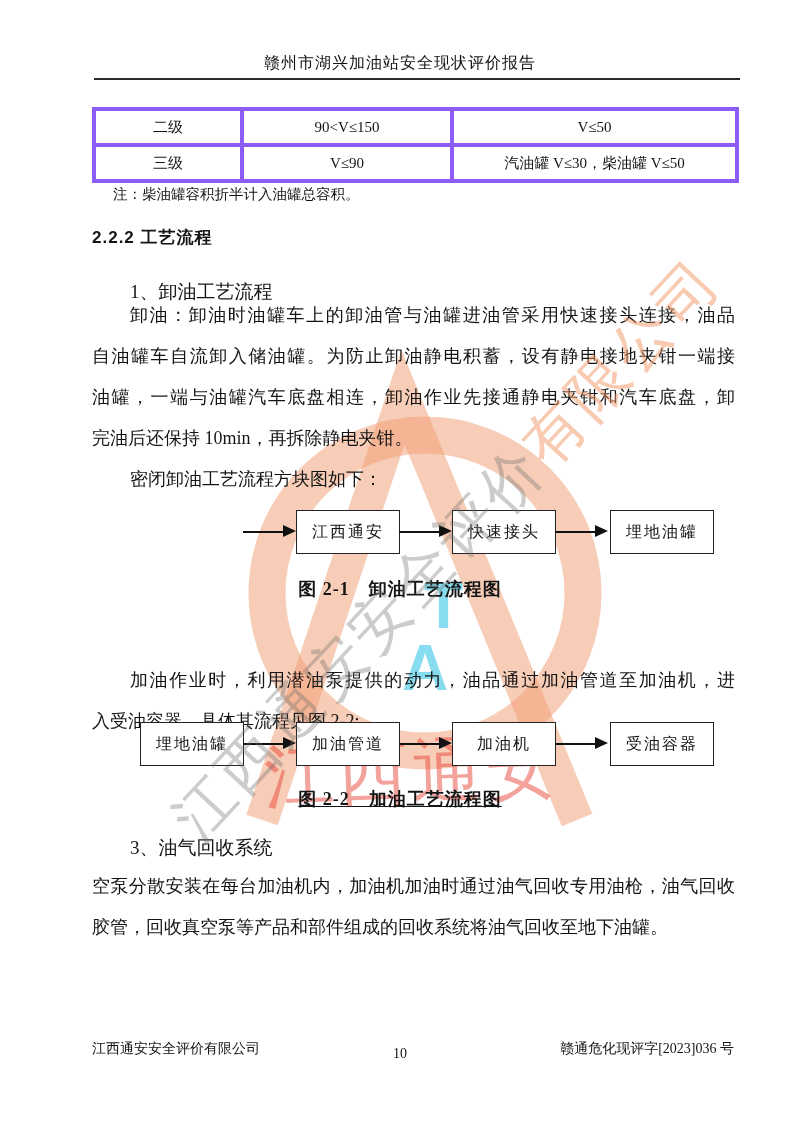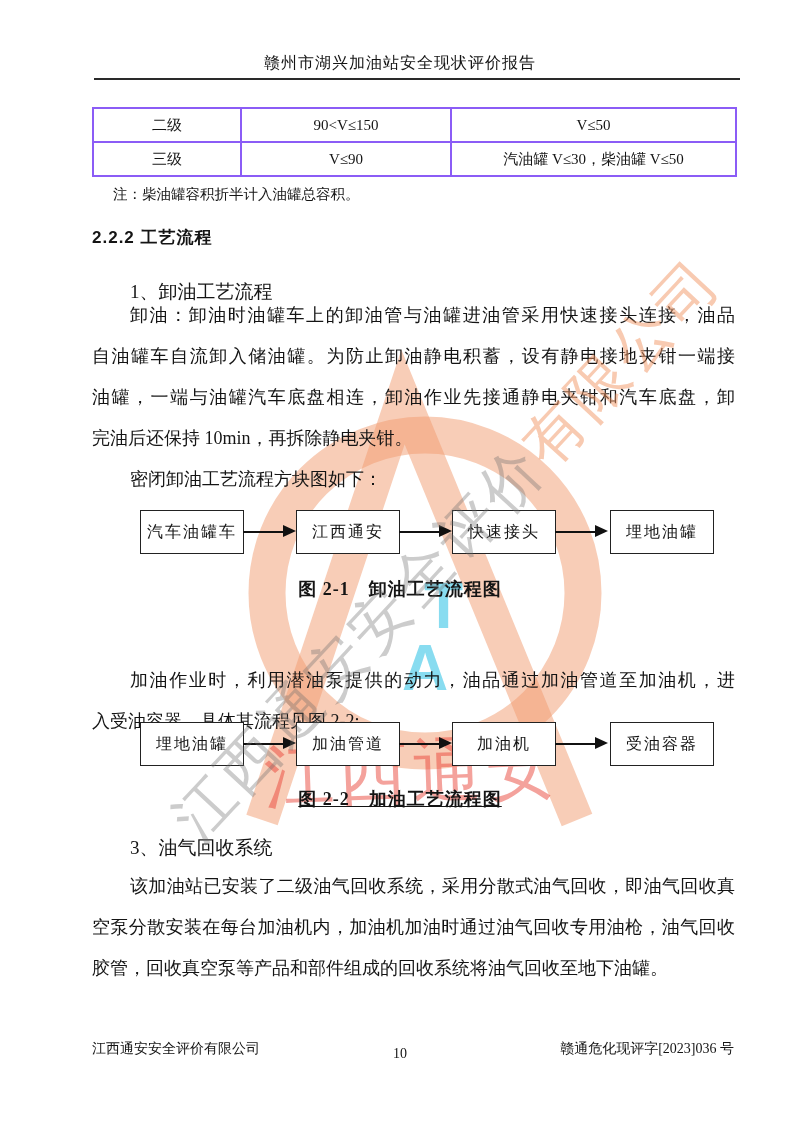--- a/index.html
+++ b/index.html
@@ -24,21 +24,21 @@
   
   .content{position:absolute;left:0;top:0;width:800px;height:827px;z-index:2;}
 
   .doc-header-title{position:absolute;top:53px;left:0;width:100%;text-align:center;
                     font-size:16px;letter-spacing:1px;}
   .doc-header-rule{position:absolute;top:78px;left:94px;width:646px;height:0;
                    border-top:2px solid #2a2a2a;}
 
   table.cap{position:absolute;top:107px;left:92px;width:643px;border-collapse:collapse;
             table-layout:fixed;font-size:15px;}
-  table.cap td{border:2px solid #8b5cf6;height:32px;text-align:center;vertical-align:middle;padding:0;}
+  table.cap td{border:4px solid #8b5cf6;height:32px;text-align:center;vertical-align:middle;padding:0;}
 
   .note{position:absolute;top:185px;left:113px;font-size:14.5px;}
 
   .h-sec{position:absolute;top:226px;left:92px;font-family:"Liberation Sans",sans-serif;
          font-weight:bold;font-size:17px;letter-spacing:1px;}
 
   .sub{position:absolute;left:130px;font-size:19px;}
   .sub1{top:279px;} .sub2{top:613px;} .sub3{top:835px;}
 
   .para{position:absolute;left:92px;width:643px;font-size:18px;line-height:41px;}
@@ -112,21 +112,20 @@
 
     <div class="para p1">
       <div class="line ind jf">卸油：卸油时油罐车上的卸油管与油罐进油管采用快速接头连接，油品</div>
       <div class="line jf">自油罐车自流卸入储油罐。为防止卸油静电积蓄，设有静电接地夹钳一端接</div>
       <div class="line jf">油罐，一端与油罐汽车底盘相连，卸油作业先接通静电夹钳和汽车底盘，卸</div>
       <div class="line">完油后还保持 10min，再拆除静电夹钳。</div>
       <div class="line ind">密闭卸油工艺流程方块图如下：</div>
     </div>
 
     <div class="flow flow1">
-      <div class="fbox b1">汽车油罐车</div>
       <div class="farrow a1"></div>
       <div class="fbox b2">江西通安</div>
       <div class="farrow a2"></div>
       <div class="fbox b3">快速接头</div>
       <div class="farrow a3"></div>
       <div class="fbox b4">埋地油罐</div>
     </div>
     <div class="fcap fcap1">图 2-1　卸油工艺流程图</div>
 
 
@@ -142,21 +141,20 @@
       <div class="farrow a2"></div>
       <div class="fbox b3">加油机</div>
       <div class="farrow a3"></div>
       <div class="fbox b4">受油容器</div>
     </div>
     <div class="fcap fcap2">图 2-2　加油工艺流程图</div>
 
     <div class="sub sub3">3、油气回收系统</div>
 
     <div class="para p3">
-      <div class="line ind jf">该加油站已安装了二级油气回收系统，采用分散式油气回收，即油气回收真</div>
       <div class="line jf">空泵分散安装在每台加油机内，加油机加油时通过油气回收专用油枪，油气回收</div>
       <div class="line">胶管，回收真空泵等产品和部件组成的回收系统将油气回收至地下油罐。</div>
     </div>
 
     <div class="foot-left">江西通安安全评价有限公司</div>
     <div class="foot-page">10</div>
     <div class="foot-right">赣通危化现评字[2023]036 号</div>
   </div>
 
   <div class="wm-diag">

